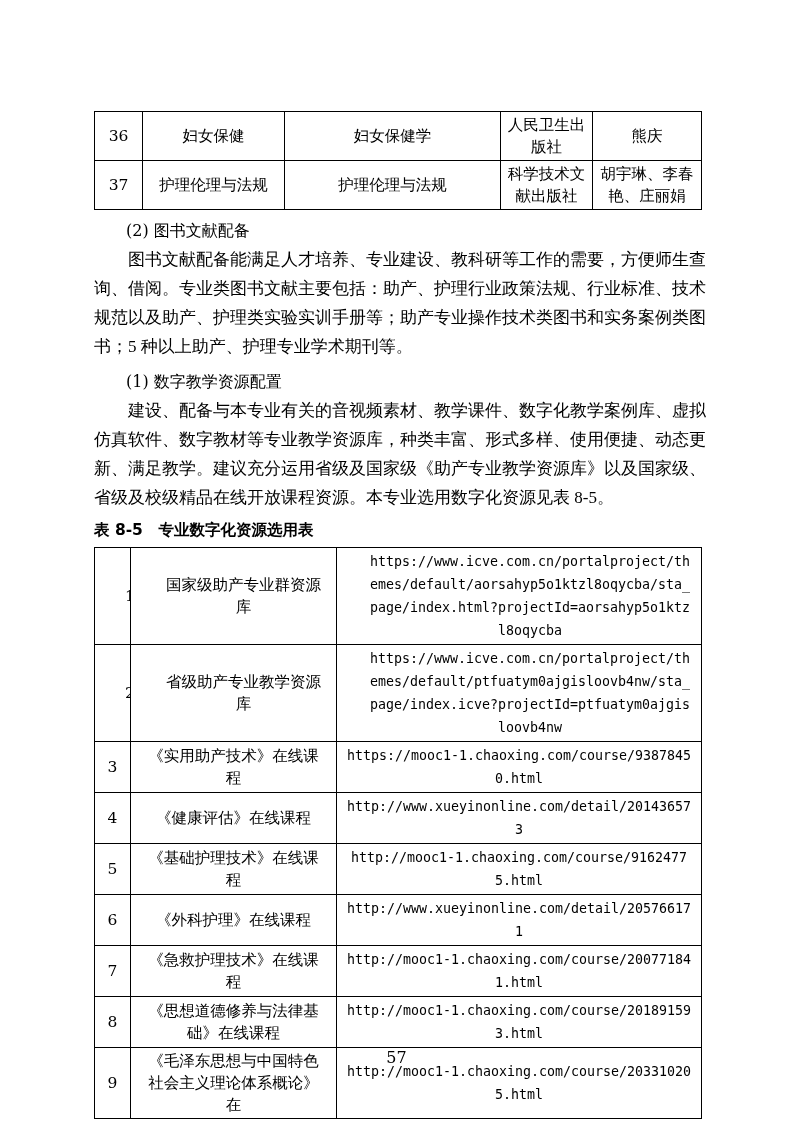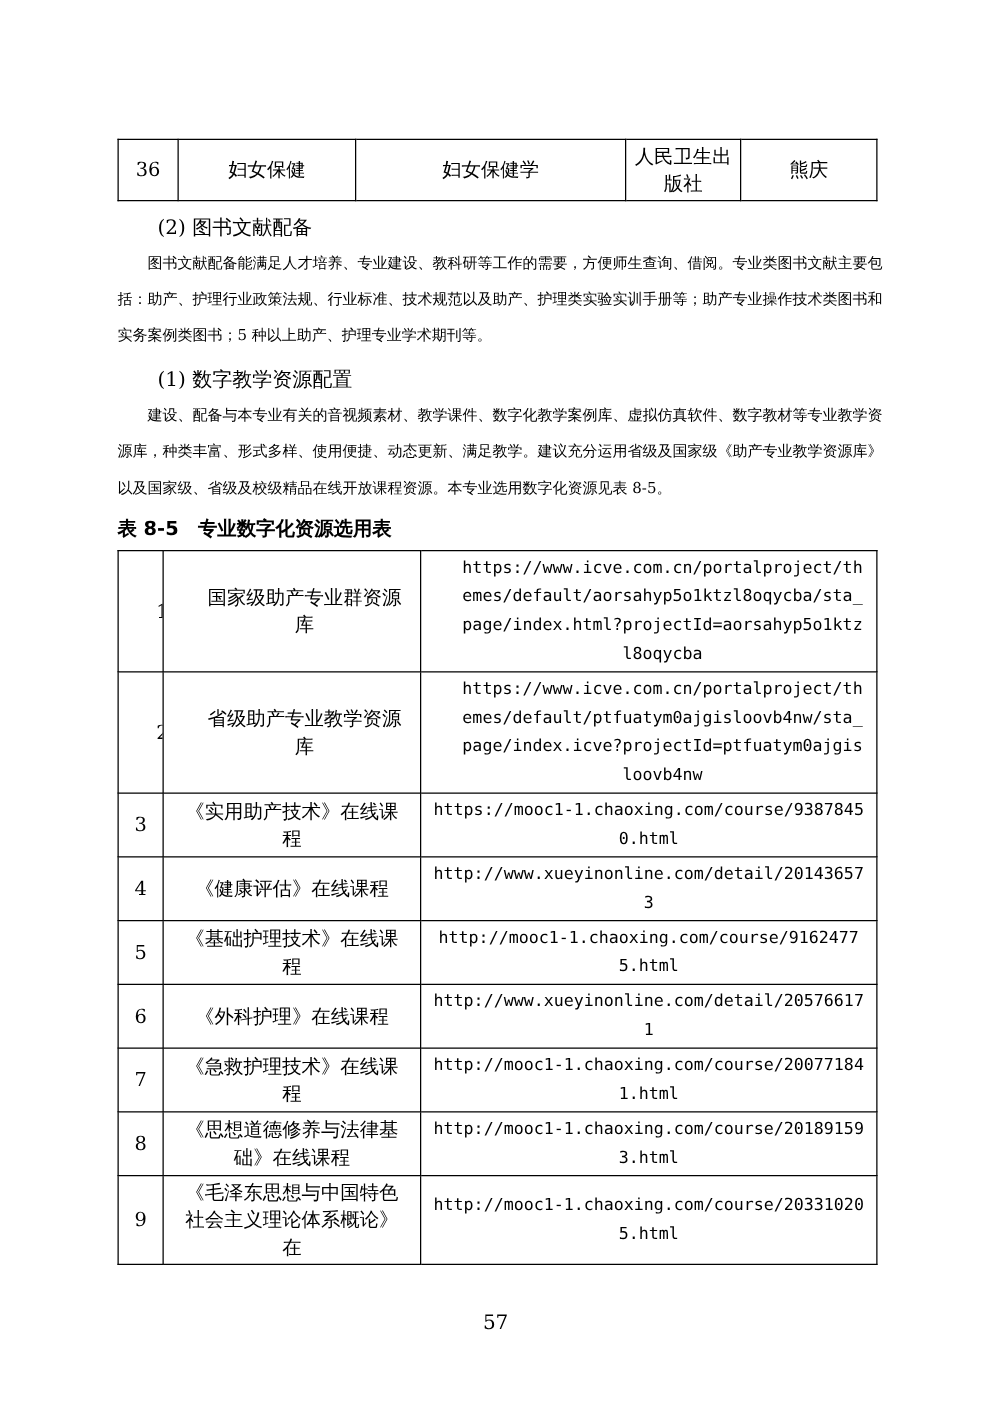--- a/index.html
+++ b/index.html
@@ -40,25 +40,26 @@
     word-break: break-all;
     text-align: center;
   }
   .h {
     font-size: 16px;
     line-height: 29px;
     text-indent: 2em;
     margin-top: 6px;
   }
   .para {
-    font-size: 12px;
+    font-size: 17px;
     line-height: 29px;
     text-indent: 2em;
     text-align: justify;
     width: 612px;
+    font-family: Liberation Serif, serif;
   }
   .tbl-title {
     font-family: "DejaVu Sans", "Liberation Sans", sans-serif;
     font-weight: bold;
     font-size: 15.5px;
     width: 607px;
     margin: 8px 0 6px 0;
   }
   .pageno {
     position: absolute;
@@ -83,20 +84,27 @@
         <col style="width:92px">
         <col style="width:109px">
     </colgroup>
     <tbody>
       <tr>
         <td>36</td>
         <td>妇女保健</td>
         <td>妇女保健学</td>
         <td>人民卫生出版社</td>
         <td>熊庆</td>
+      </tr>
+      <tr>
+        <td>37</td>
+        <td>护理伦理与法规</td>
+        <td>护理伦理与法规</td>
+        <td>科学技术文献出版社</td>
+        <td>胡宇琳、李春艳、庄丽娟</td>
       </tr>
     </tbody>
   </table>
 
   <p class="h">(2) 图书文献配备</p>
   <p class="para">图书文献配备能满足人才培养、专业建设、教科研等工作的需要，方便师生查询、借阅。专业类图书文献主要包括：助产、护理行业政策法规、行业标准、技术规范以及助产、护理类实验实训手册等；助产专业操作技术类图书和实务案例类图书；5 种以上助产、护理专业学术期刊等。</p>
 
   <p class="h">(1) 数字教学资源配置</p>
   <p class="para">建设、配备与本专业有关的音视频素材、教学课件、数字化教学案例库、虚拟仿真软件、数字教材等专业教学资源库，种类丰富、形式多样、使用便捷、动态更新、满足教学。建议充分运用省级及国家级《助产专业教学资源库》以及国家级、省级及校级精品在线开放课程资源。本专业选用数字化资源见表 8-5。</p>
 

